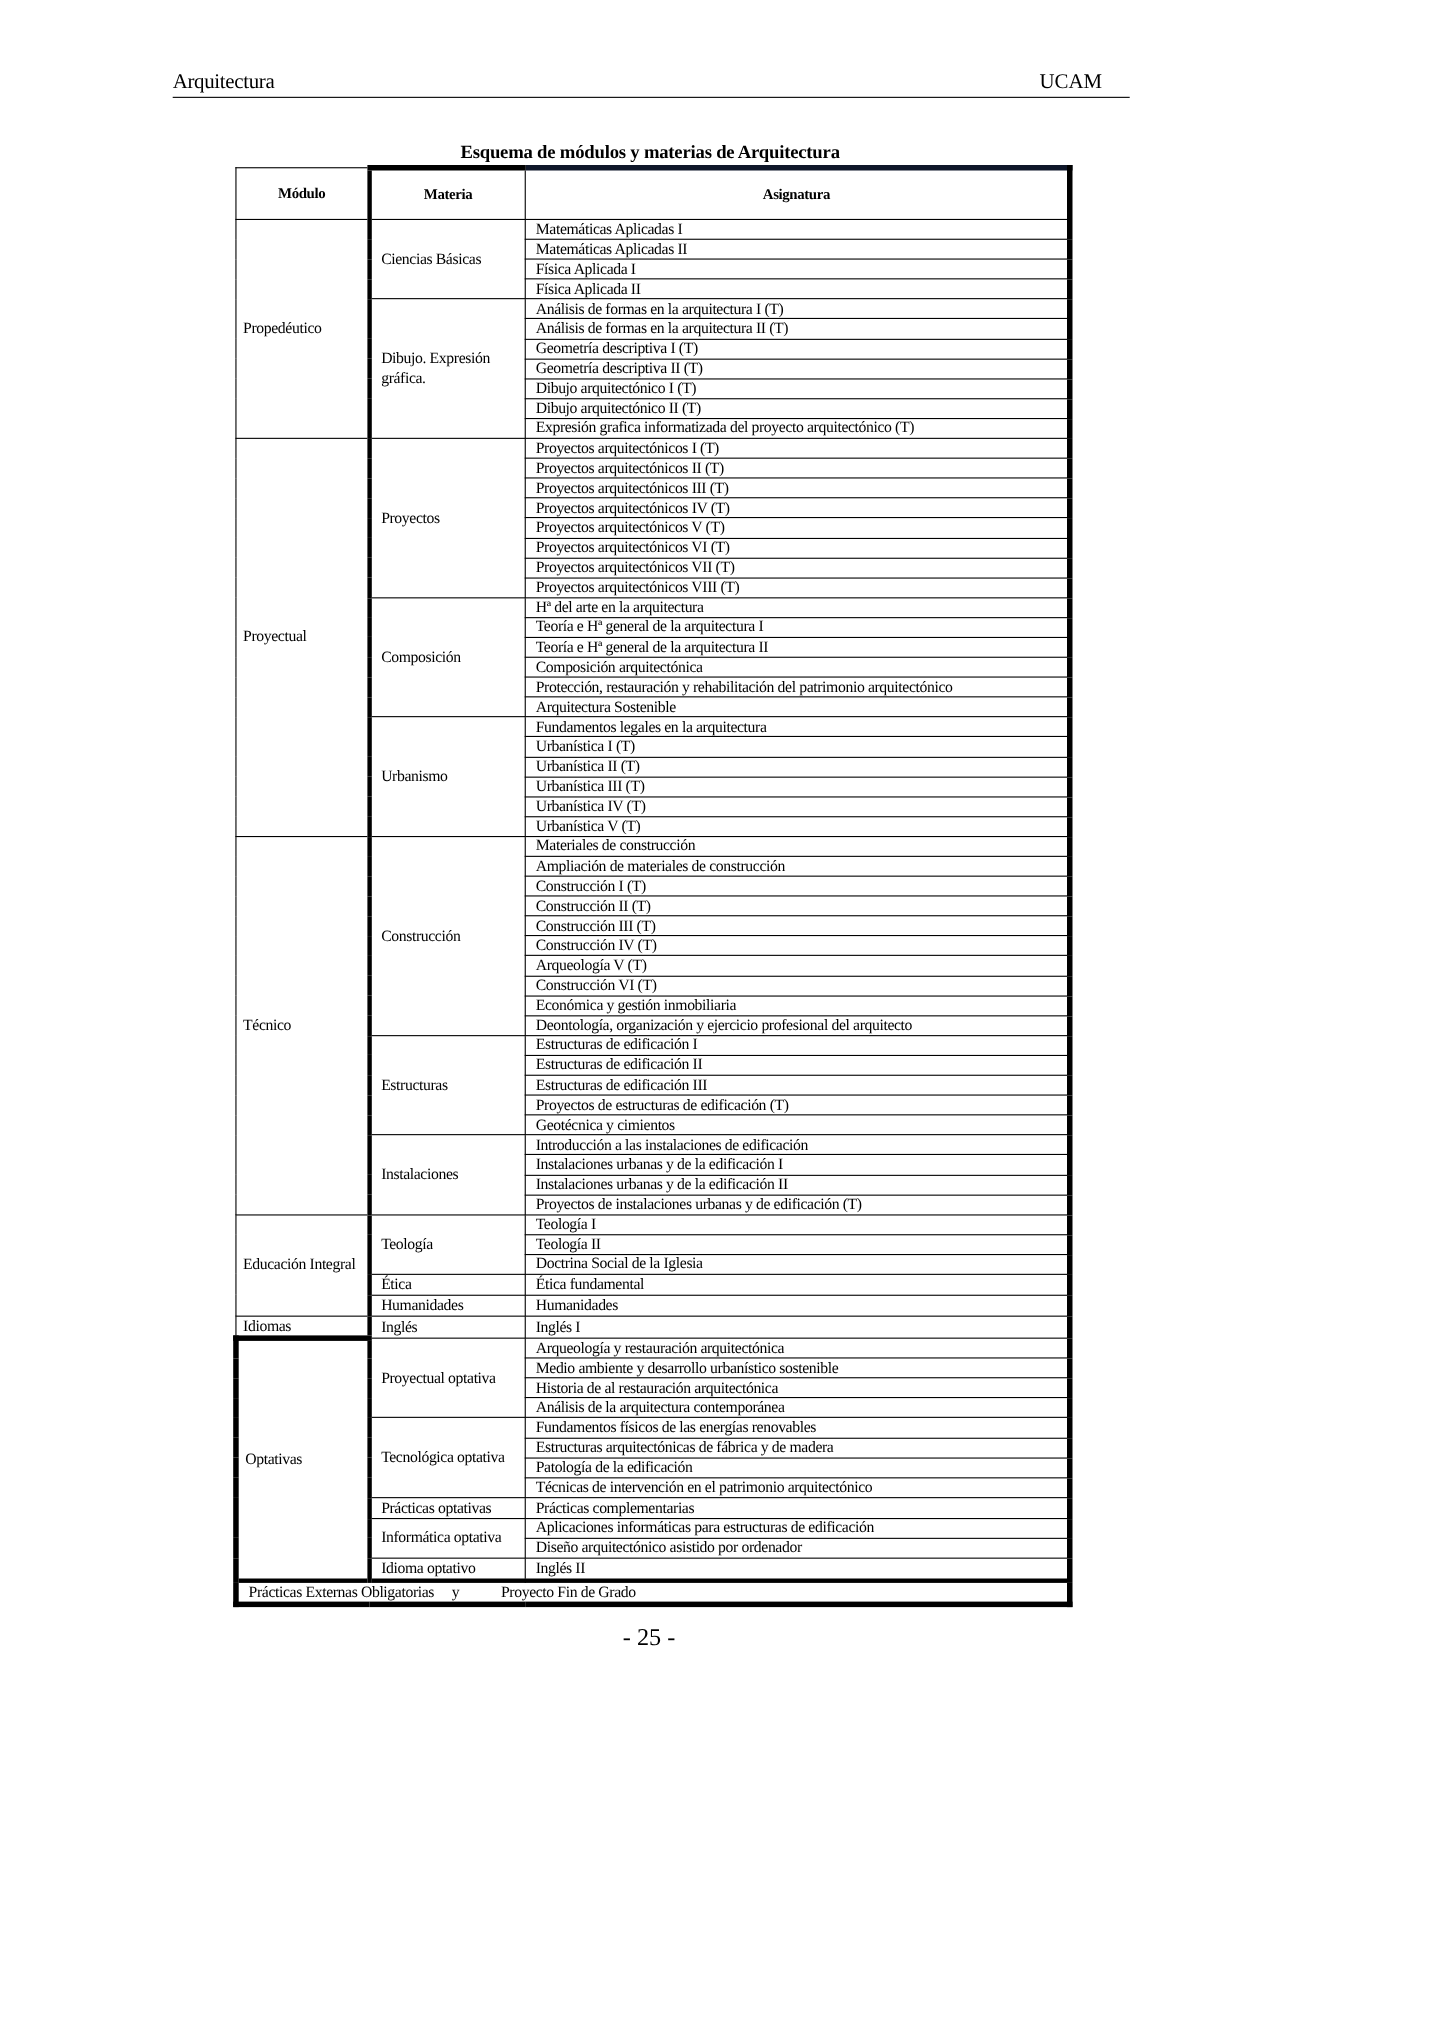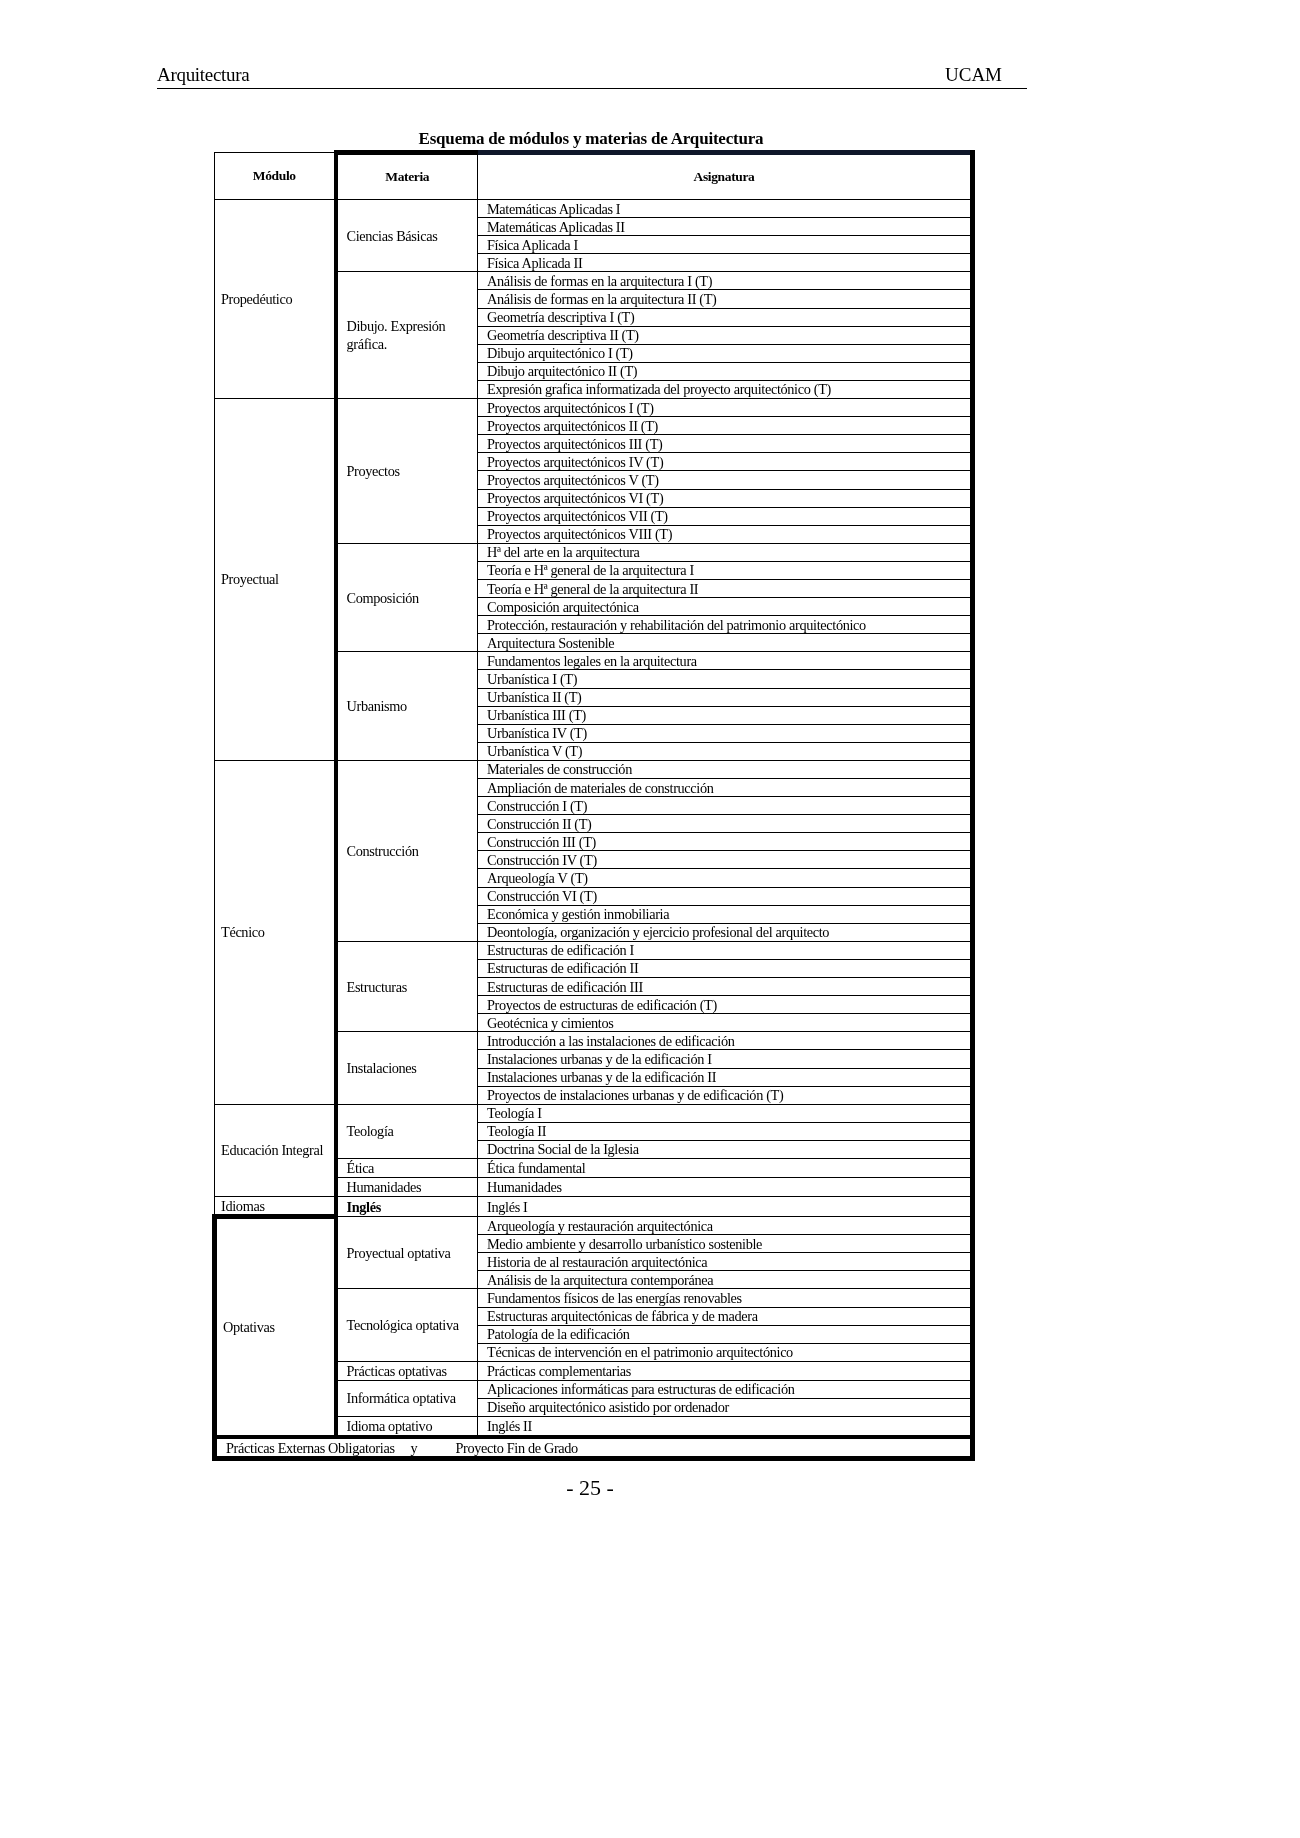--- a/index.html
+++ b/index.html
@@ -227,21 +227,21 @@
         <tr>
           <td class="mat" rowspan="1" style="white-space: normal; line-height: 18px;">Ética</td>
           <td class="asig">Ética fundamental</td>
         </tr>
         <tr>
           <td class="mat" rowspan="1" style="white-space: normal; line-height: 18px;">Humanidades</td>
           <td class="asig">Humanidades</td>
         </tr>
         <tr>
           <td class="mod" rowspan="1" style="white-space: normal;">Idiomas</td>
-          <td class="mat" rowspan="1" style="white-space: normal; line-height: 18px; font-weight: bold;">Inglés</td>
+          <td class="mat" rowspan="1" style="white-space: normal; line-height: 18px;">Inglés</td>
           <td class="asig">Inglés I</td>
         </tr>
         <tr class="opt opt-first">
           <td class="mod" rowspan="12" style="white-space: normal;">Optativas</td>
           <td class="mat" rowspan="4" style="white-space: normal; line-height: 18px;">Proyectual optativa</td>
           <td class="asig">Arqueología y restauración arquitectónica</td>
         </tr>
         <tr class="opt">
           <td class="asig">Medio ambiente y desarrollo urbanístico sostenible</td>
         </tr>

